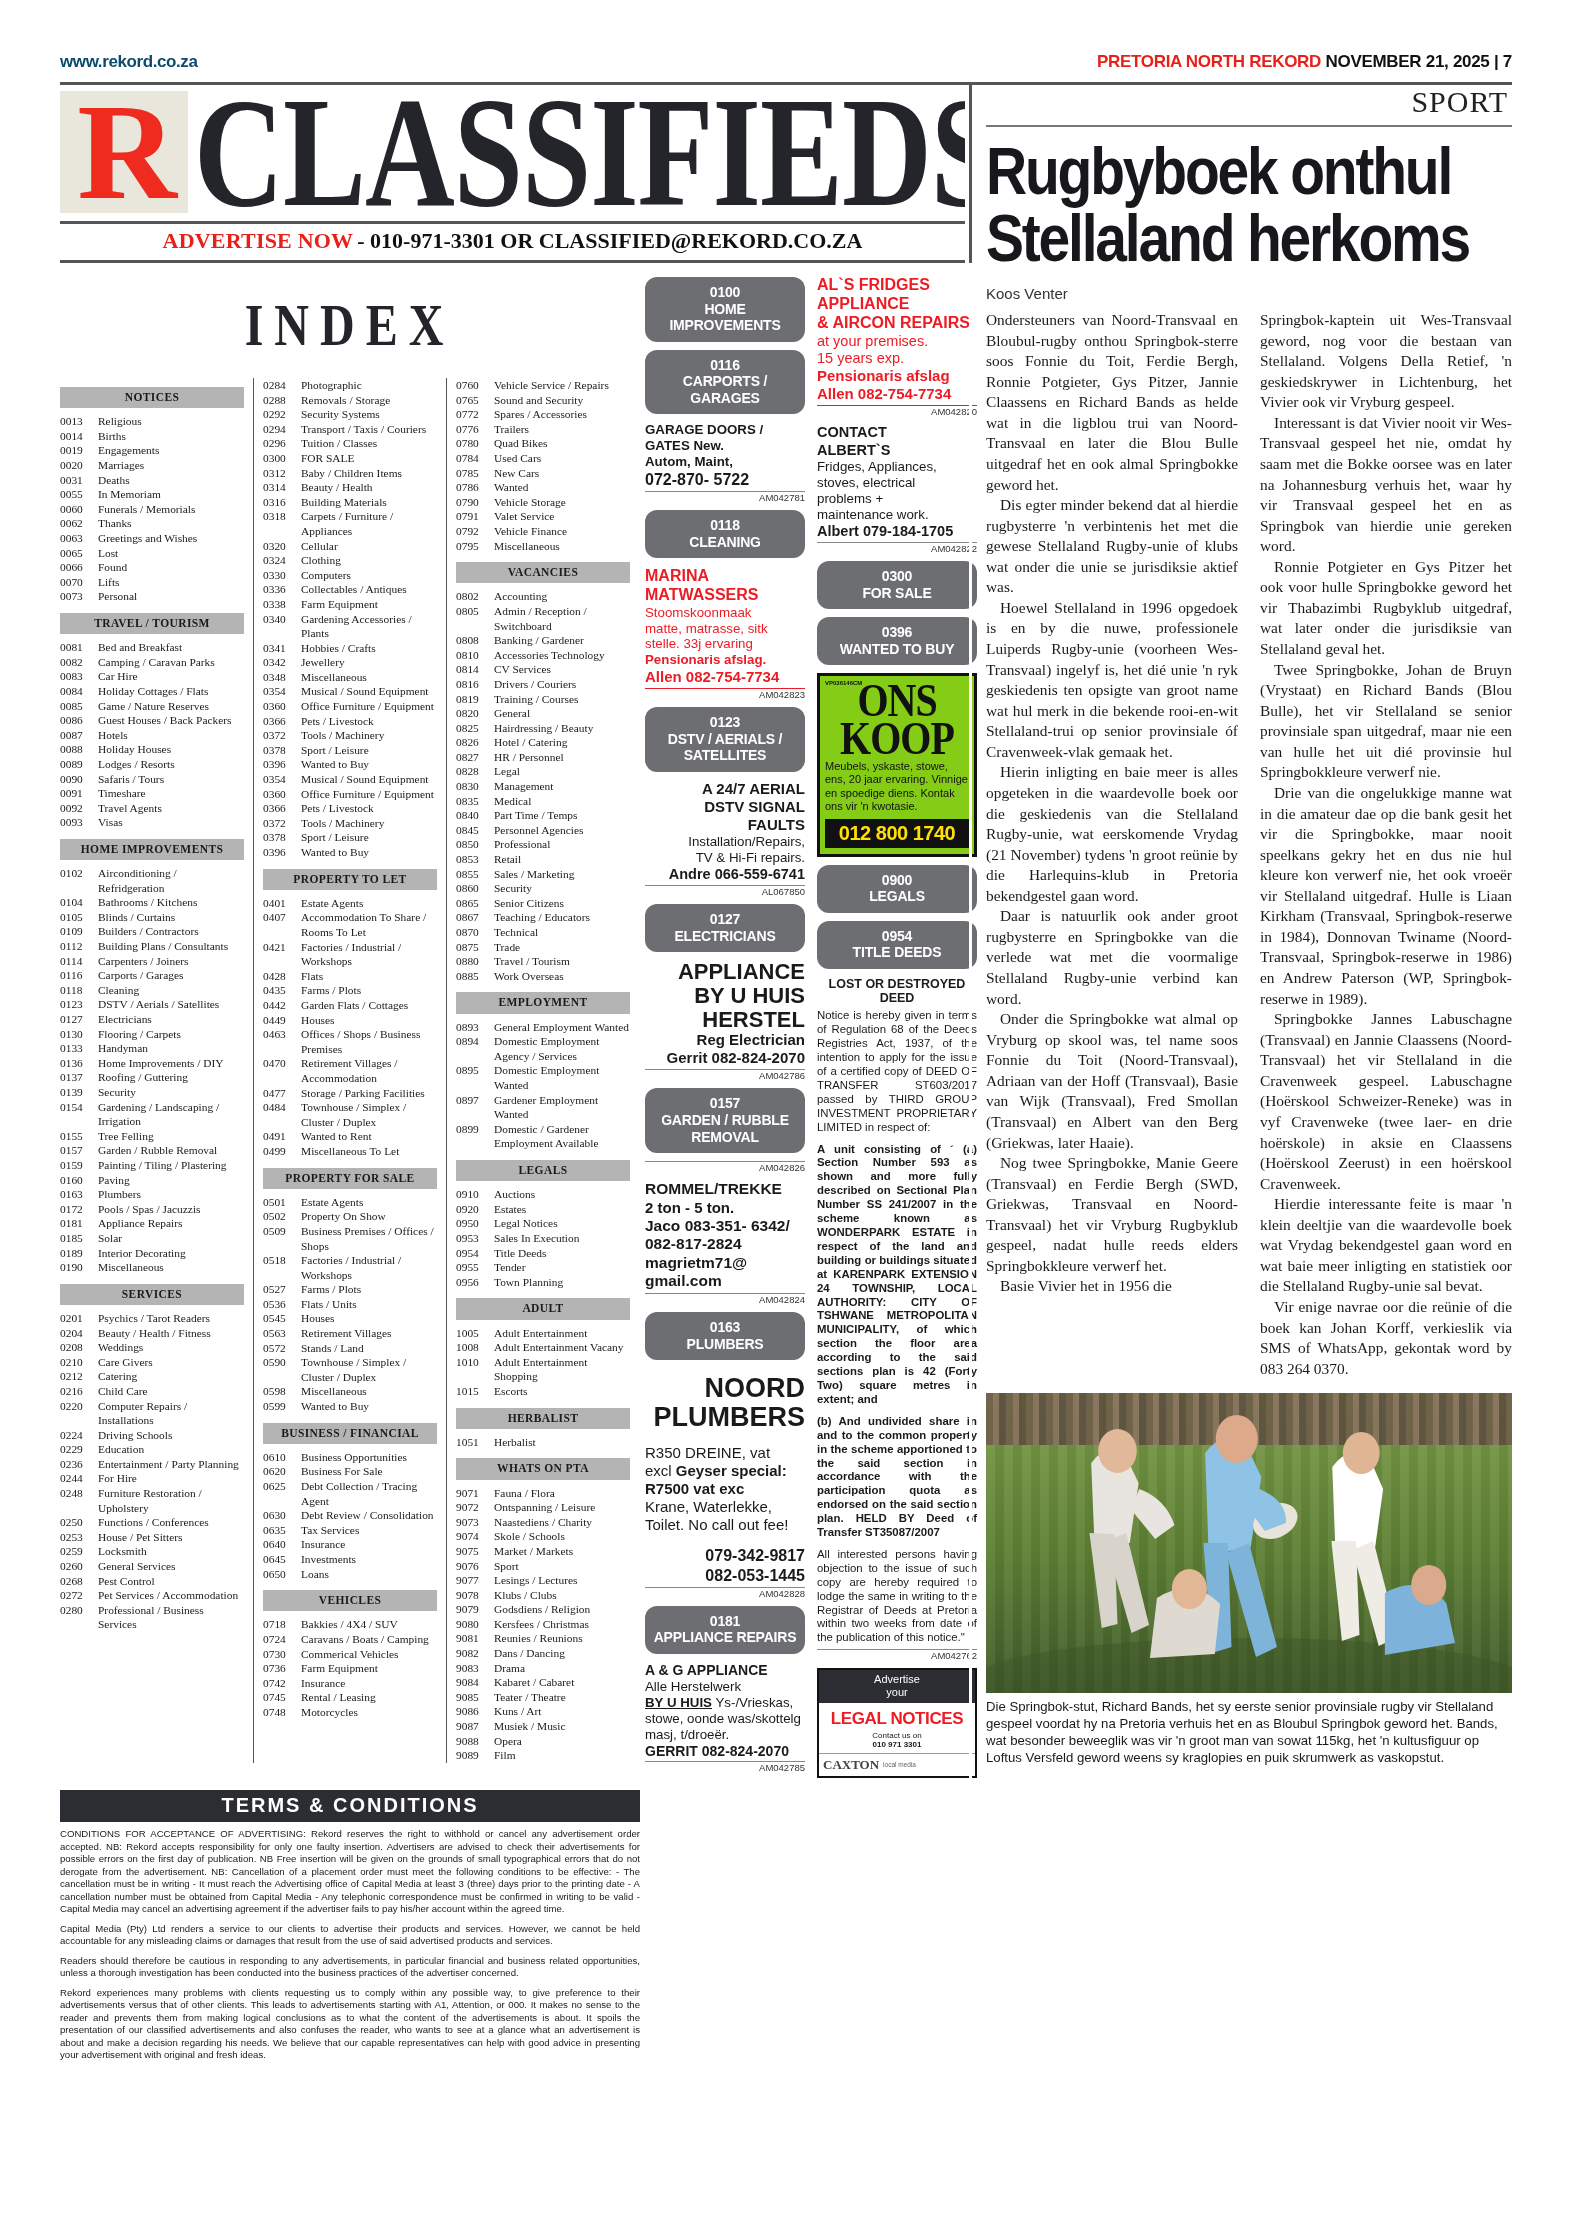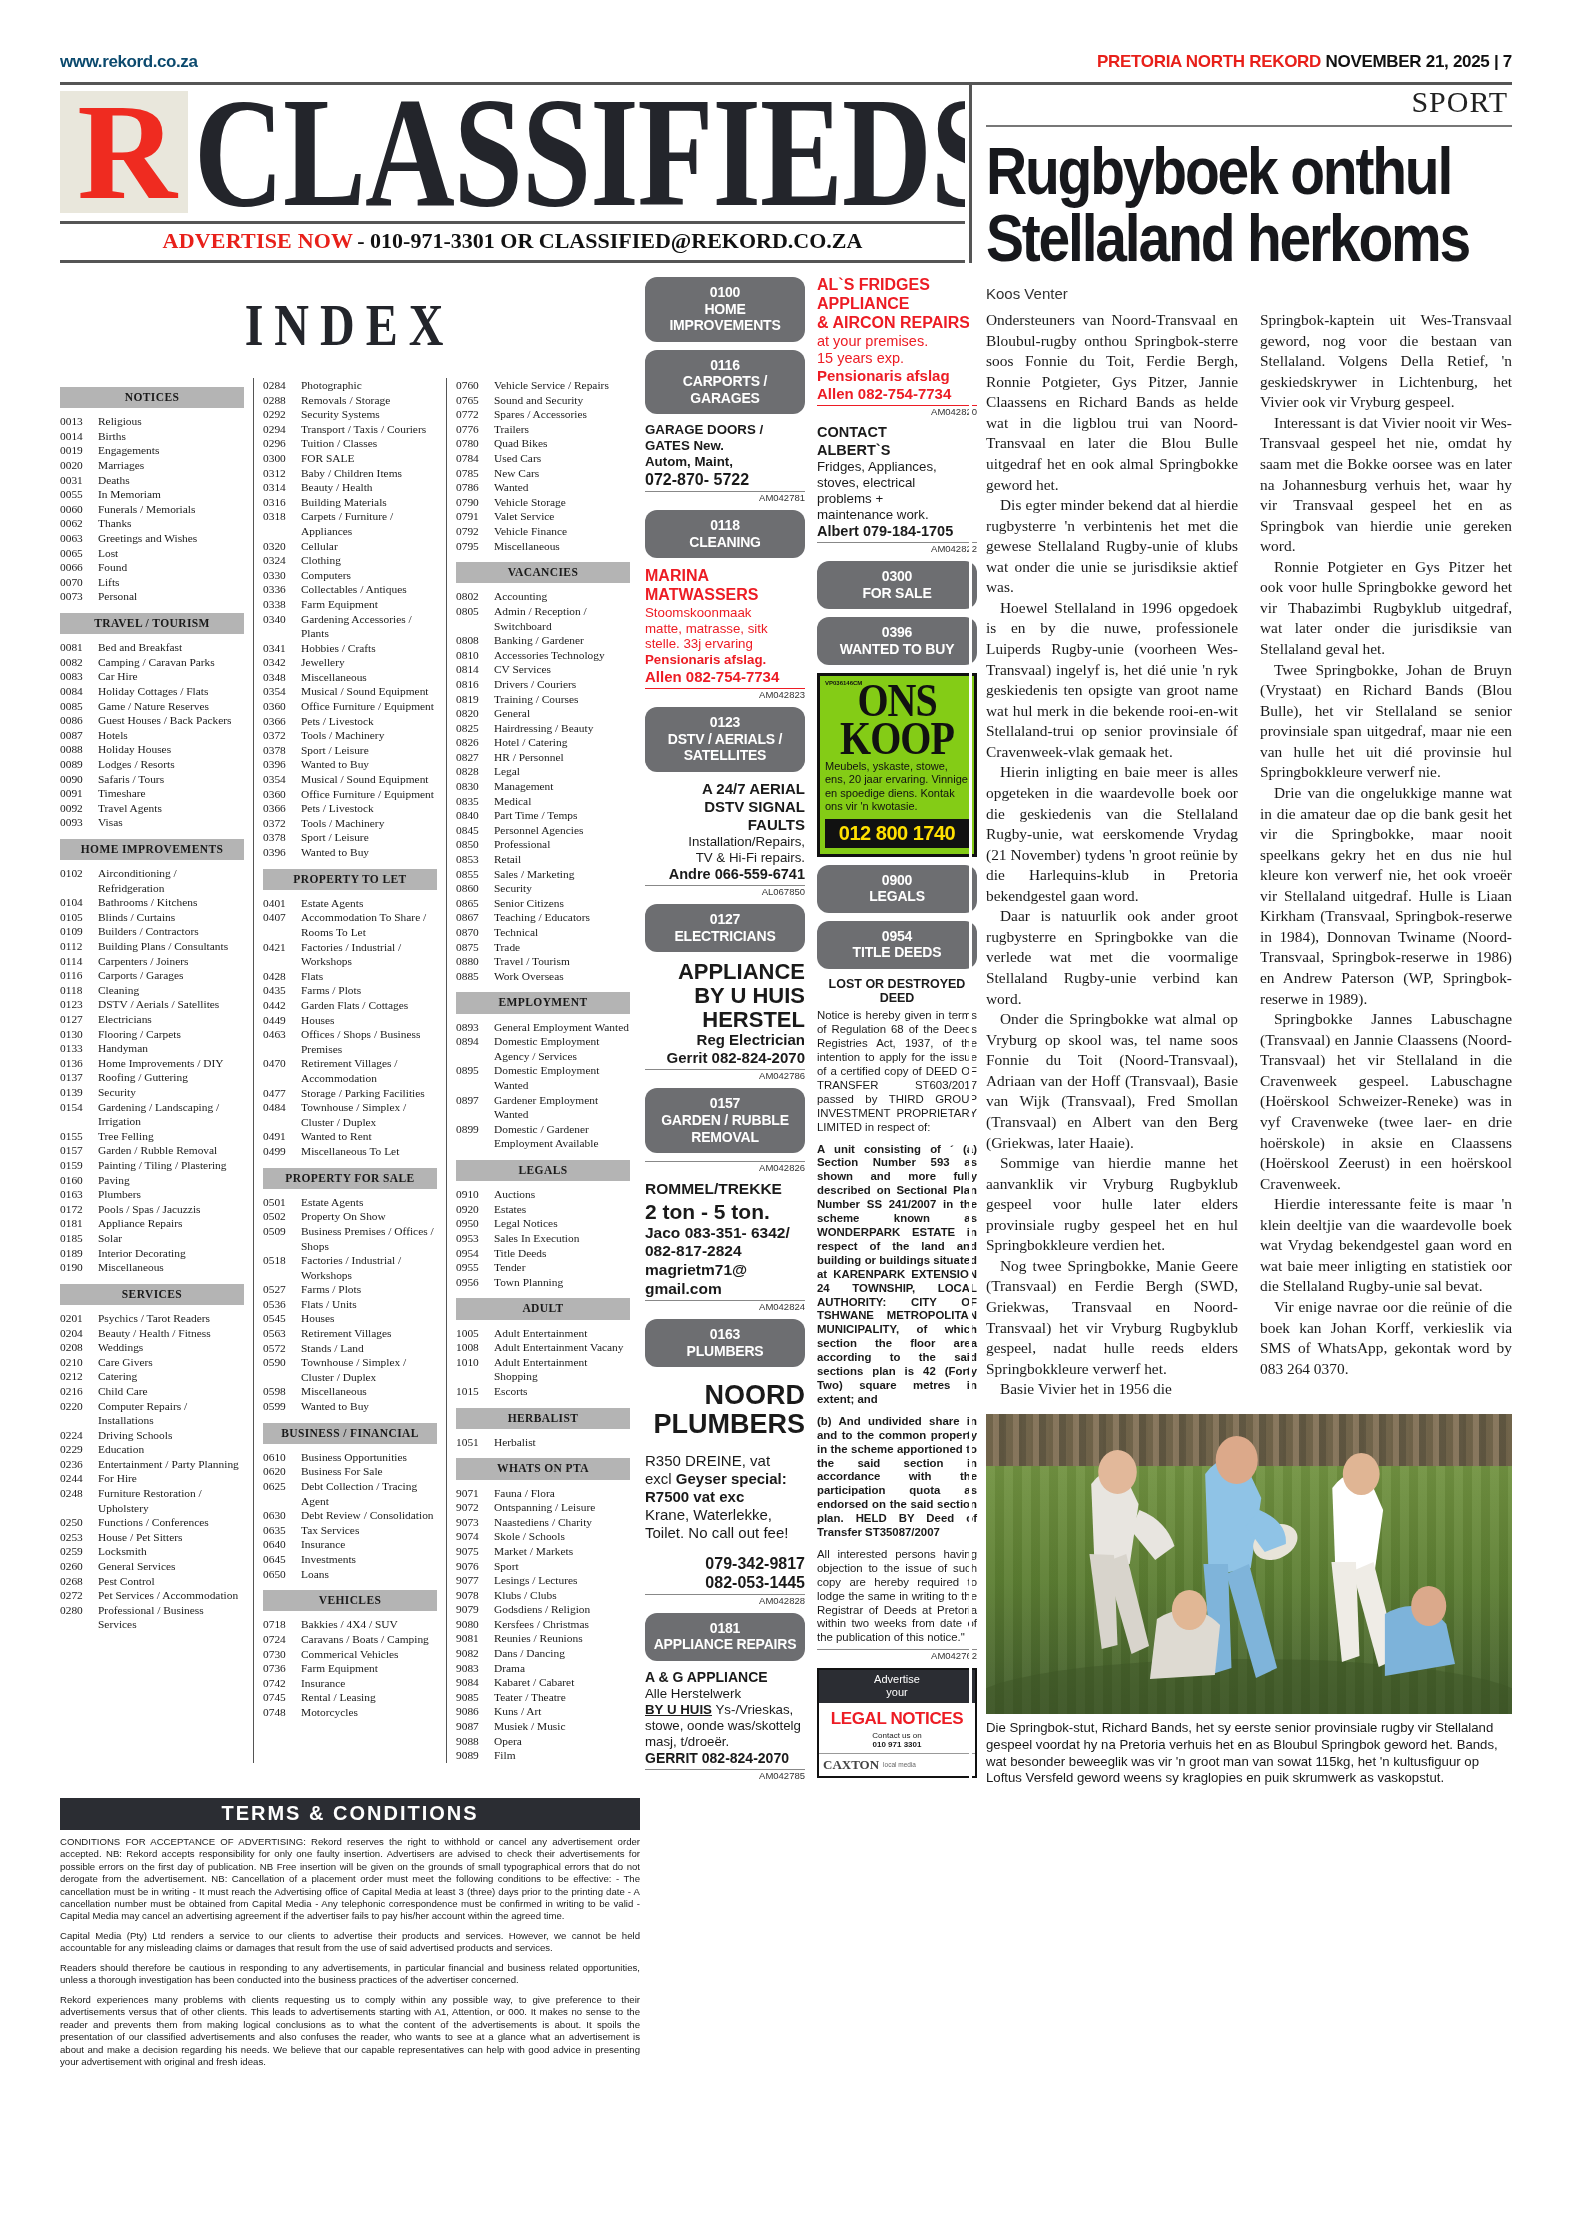--- a/index.html
+++ b/index.html
@@ -1107,21 +1107,21 @@
               <b style="font-size:15px;">Gerrit 082-824-2070</b>
             </div>
             <div class="ref">AM042786</div>
 
             <div class="cat-pill" style="white-space:pre-line;">0157
 GARDEN / RUBBLE REMOVAL</div>
             <div class="ref">AM042826</div>
 
             <div class="ad">
               <b style="font-size:15.5px;">ROMMEL/TREKKE</b><br>
-              <b style="font-size:21px;">2 ton - 5 ton.</b><br>
+              <b style="font-size:15px;">2 ton - 5 ton.</b><br>
               <b style="font-size:15.5px;">Jaco 083-351- 6342/</b><br>
               <b style="font-size:15.5px;text-align:center;">082-817-2824</b><br>
               <b style="font-size:15.5px;">magrietm71@</b><br>
               <b style="font-size:15.5px;">gmail.com</b>
             </div>
             <div class="ref">AM042824</div>
 
             <div class="cat-pill" style="white-space:pre-line;">0163
 PLUMBERS</div>
             <div class="ad center" style="margin-top:14px;">
@@ -1242,21 +1242,20 @@
     <div class="right-col">
       <div class="byline">Koos Venter</div>
       <div class="art-cols">
         <div class="art-col" id="art-col-1">
             <p class="first">Ondersteuners van Noord-Transvaal en Bloubul-rugby onthou Springbok-sterre soos Fonnie du Toit, Ferdie Bergh, Ronnie Potgieter, Gys Pitzer, Jannie Claassens en Richard Bands as helde wat in die ligblou trui van Noord-Transvaal en later die Blou Bulle uitgedraf het en ook almal Springbokke geword het.</p>
             <p>Dis egter minder bekend dat al hierdie rugbysterre 'n verbintenis het met die gewese Stellaland Rugby-unie of klubs wat onder die unie se jurisdiksie aktief was.</p>
             <p>Hoewel Stellaland in 1996 opgedoek is en by die nuwe, professionele Luiperds Rugby-unie (voorheen Wes-Transvaal) ingelyf is, het dié unie 'n ryk geskiedenis ten opsigte van groot name wat hul merk in die bekende rooi-en-wit Stellaland-trui op senior provinsiale óf Cravenweek-vlak gemaak het.</p>
             <p>Hierin inligting en baie meer is alles opgeteken in die waardevolle boek oor die geskiedenis van die Stellaland Rugby-unie, wat eerskomende Vrydag (21 November) tydens 'n groot reünie by die Harlequins-klub in Pretoria bekendgestel gaan word.</p>
             <p>Daar is natuurlik ook ander groot rugbysterre en Springbokke van die verlede wat met die voormalige Stellaland Rugby-unie verbind kan word.</p>
             <p>Onder die Springbokke wat almal op Vryburg op skool was, tel name soos Fonnie du Toit (Noord-Transvaal), Adriaan van der Hoff (Transvaal), Basie van Wijk (Transvaal), Fred Smollan (Transvaal) en Albert van den Berg (Griekwas, later Haaie).</p>
-            <p>Sommige van hierdie manne het aanvanklik vir Vryburg Rugbyklub gespeel voor hulle later elders provinsiale rugby gespeel het en hul Springbokkleure verdien het.</p>
             <p>Nog twee Springbokke, Manie Geere (Transvaal) en Ferdie Bergh (SWD, Griekwas, Transvaal en Noord- Transvaal) het vir Vryburg Rugbyklub gespeel, nadat hulle reeds elders Springbokkleure verwerf het.</p>
             <p>Basie Vivier het in 1956 die</p>
           </div>
         <div class="art-col" id="art-col-2">
             <p class="first">Springbok-kaptein uit Wes-Transvaal geword, nog voor die bestaan van Stellaland. Volgens Della Retief, 'n geskiedskrywer in Lichtenburg, het Vivier ook vir Vryburg gespeel.</p>
             <p>Interessant is dat Vivier nooit vir Wes-Transvaal gespeel het nie, omdat hy saam met die Bokke oorsee was en later na Johannesburg verhuis het, waar hy vir Transvaal gespeel het en as Springbok van hierdie unie gereken word.</p>
             <p>Ronnie Potgieter en Gys Pitzer het ook voor hulle Springbokke geword het vir Thabazimbi Rugbyklub uitgedraf, wat later onder die jurisdiksie van Stellaland geval het.</p>
             <p>Twee Springbokke, Johan de Bruyn (Vrystaat) en Richard Bands (Blou Bulle), het vir Stellaland se senior provinsiale span uitgedraf, maar nie een van hulle het uit dié provinsie hul Springbokkleure verwerf nie.</p>
             <p>Drie van die ongelukkige manne wat in die amateur dae op die bank gesit het vir die Springbokke, maar nooit speelkans gekry het en dus nie hul kleure kon verwerf nie, het ook vroeër vir Stellaland uitgedraf. Hulle is Liaan Kirkham (Transvaal, Springbok-reserwe in 1984), Donnovan Twiname (Noord-Transvaal, Springbok-reserwe in 1986) en Andrew Paterson (WP, Springbok-reserwe in 1989).</p>
             <p>Springbokke Jannes Labuschagne (Transvaal) en Jannie Claassens (Noord-Transvaal) het vir Stellaland in die Cravenweek gespeel. Labuschagne (Hoërskool Schweizer-Reneke) was in vyf Cravenweke (twee laer- en drie hoërskole) in aksie en Claassens (Hoërskool Zeerust) in een hoërskool Cravenweek.</p>

